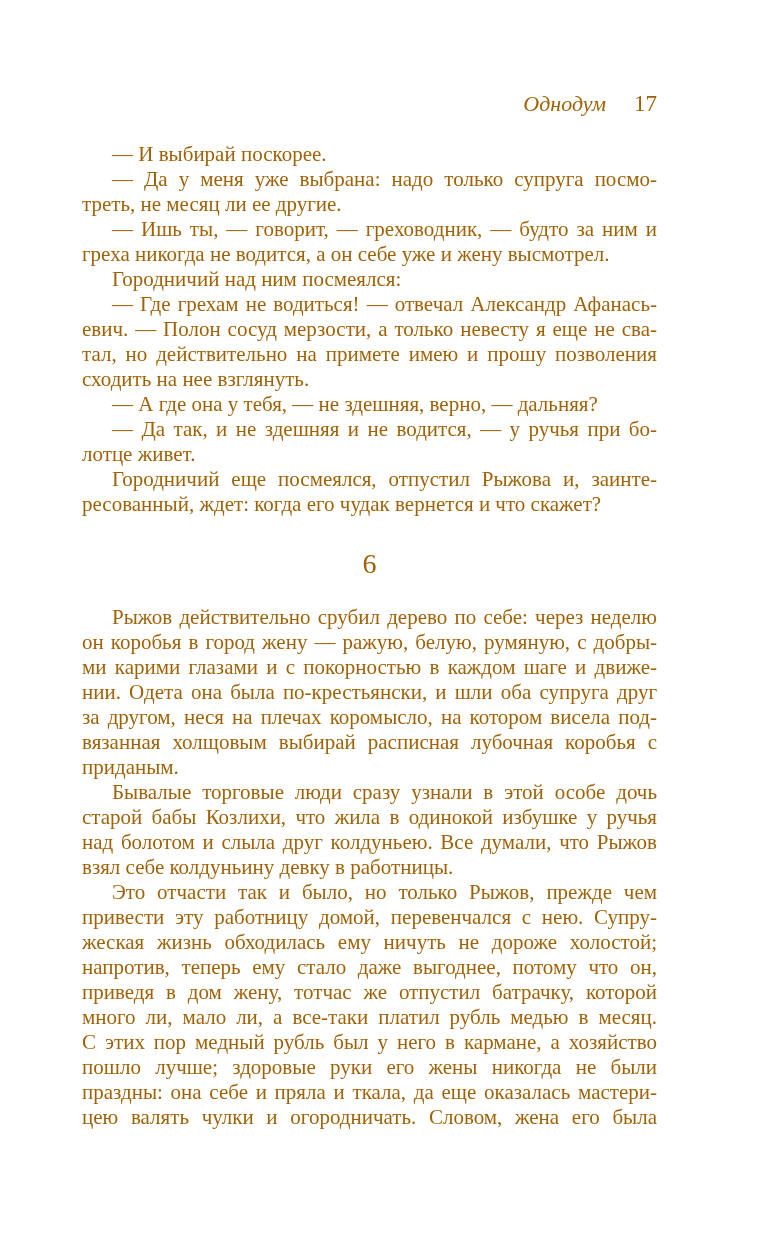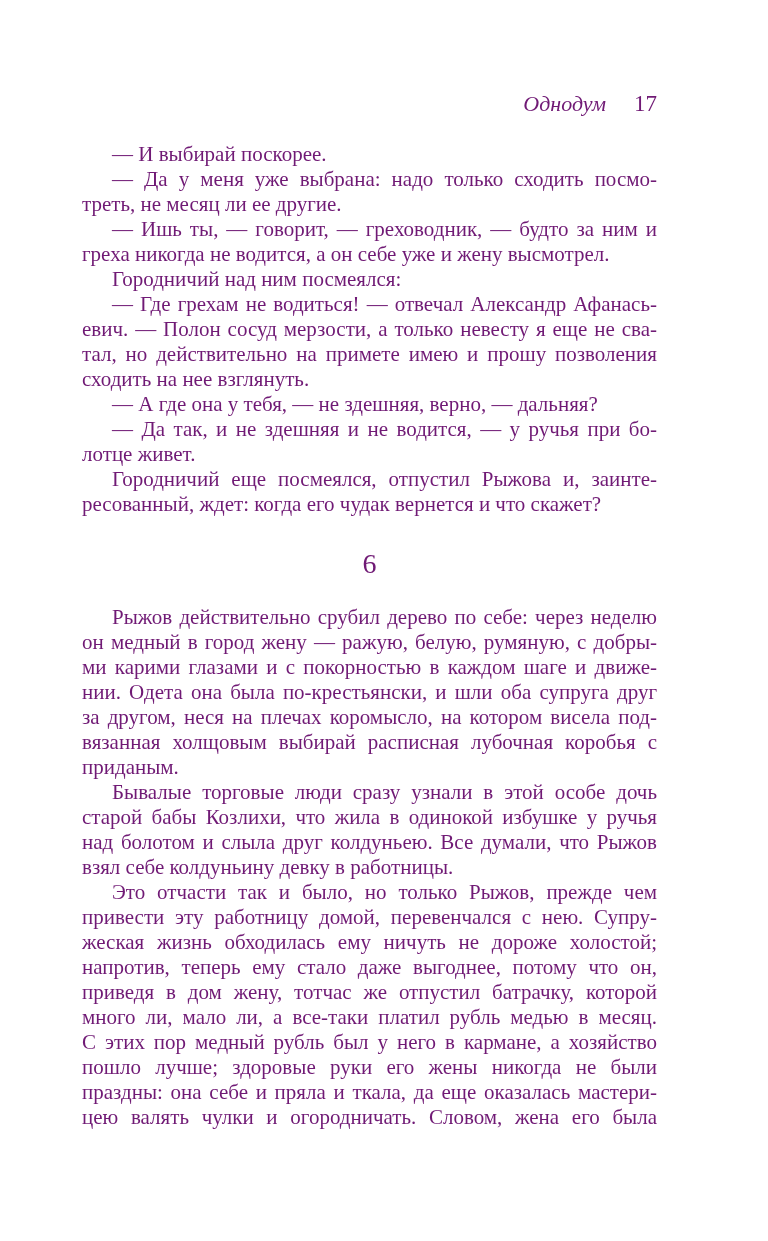--- a/index.html
+++ b/index.html
@@ -8,21 +8,21 @@
     padding: 0;
     background: #ffffff;
   }
   .page {
     position: relative;
     width: 768px;
     height: 1241px;
     background: #ffffff;
     overflow: hidden;
     font-family: "Liberation Serif", "DejaVu Serif", serif;
-    color: #701a75;
+    color: #a16207;
   }
   .running-header {
     position: absolute;
     top: 92px;
     left: 82px;
     width: 575px;
     text-align: right;
     white-space: nowrap;
     line-height: 24px;
   }
@@ -68,21 +68,21 @@
   <div class="running-header">
     <span class="header-title">Однодум</span>
     <span class="header-pagenum">17</span>
   </div>
 
   <div class="body-text" id="body-container">
       <div class="paragraph">
         <div class="line first noj">— И выбирай поскорее.</div>
       </div>
       <div class="paragraph">
-        <div class="line first">— Да у меня уже выбрана: надо только сходить посмо-</div>
+        <div class="line first">— Да у меня уже выбрана: надо только супруга посмо-</div>
         <div class="line noj">треть, не месяц ли ее другие.</div>
       </div>
       <div class="paragraph">
         <div class="line first">— Ишь ты, — говорит, — греховодник, — будто за ним и</div>
         <div class="line noj">греха никогда не водится, а он себе уже и жену высмотрел.</div>
       </div>
       <div class="paragraph">
         <div class="line first noj">Городничий над ним посмеялся:</div>
       </div>
       <div class="paragraph">
@@ -98,21 +98,21 @@
         <div class="line first">— Да так, и не здешняя и не водится, — у ручья при бо-</div>
         <div class="line noj">лотце живет.</div>
       </div>
       <div class="paragraph">
         <div class="line first">Городничий еще посмеялся, отпустил Рыжова и, заинте-</div>
         <div class="line noj">ресованный, ждет: когда его чудак вернется и что скажет?</div>
       </div>
       <div class="section-number">6</div>
       <div class="paragraph">
         <div class="line first">Рыжов действительно срубил дерево по себе: через неделю</div>
-        <div class="line">он медный в город жену — ражую, белую, румяную, с добры-</div>
+        <div class="line">он коробья в город жену — ражую, белую, румяную, с добры-</div>
         <div class="line">ми карими глазами и с покорностью в каждом шаге и движе-</div>
         <div class="line">нии. Одета она была по-крестьянски, и шли оба супруга друг</div>
         <div class="line">за другом, неся на плечах коромысло, на котором висела под-</div>
         <div class="line">вязанная холщовым выбирай расписная лубочная коробья с</div>
         <div class="line noj">приданым.</div>
       </div>
       <div class="paragraph">
         <div class="line first">Бывалые торговые люди сразу узнали в этой особе дочь</div>
         <div class="line">старой бабы Козлихи, что жила в одинокой избушке у ручья</div>
         <div class="line">над болотом и слыла друг колдуньею. Все думали, что Рыжов</div>

